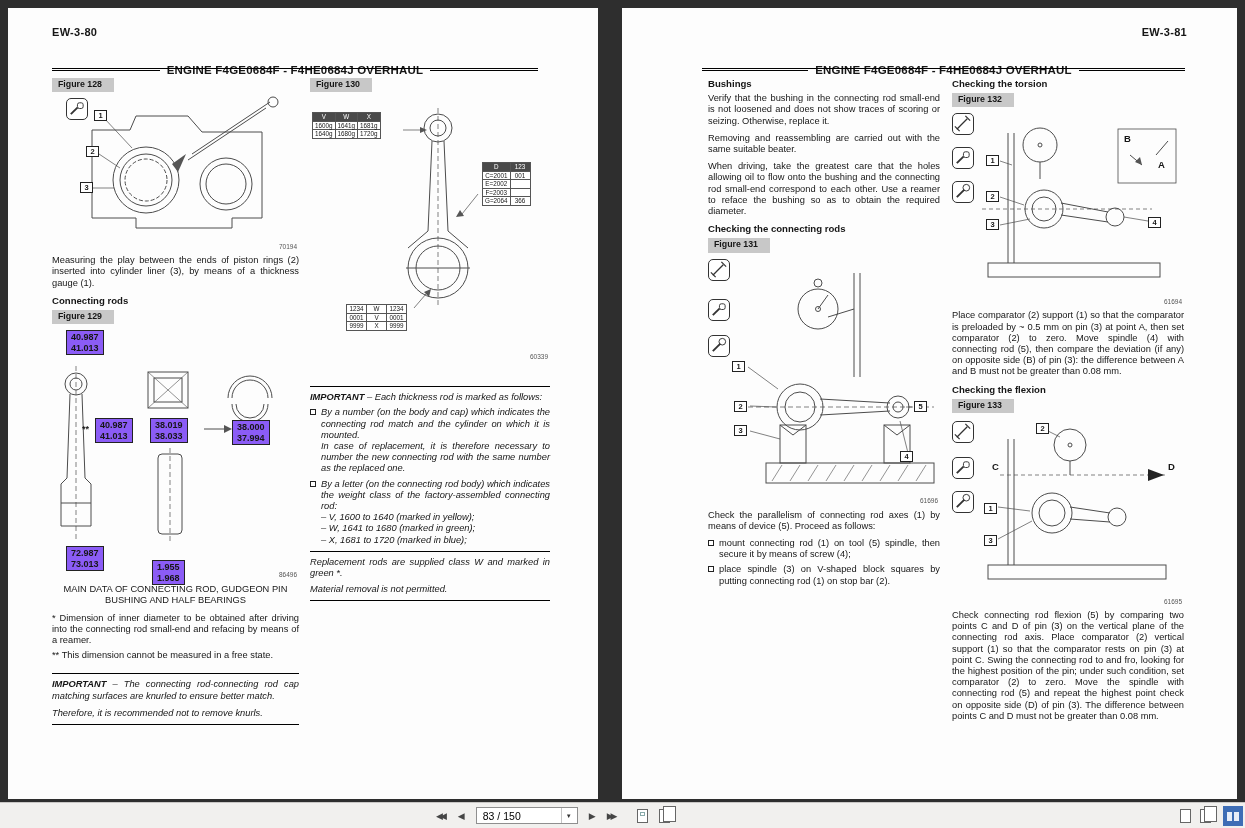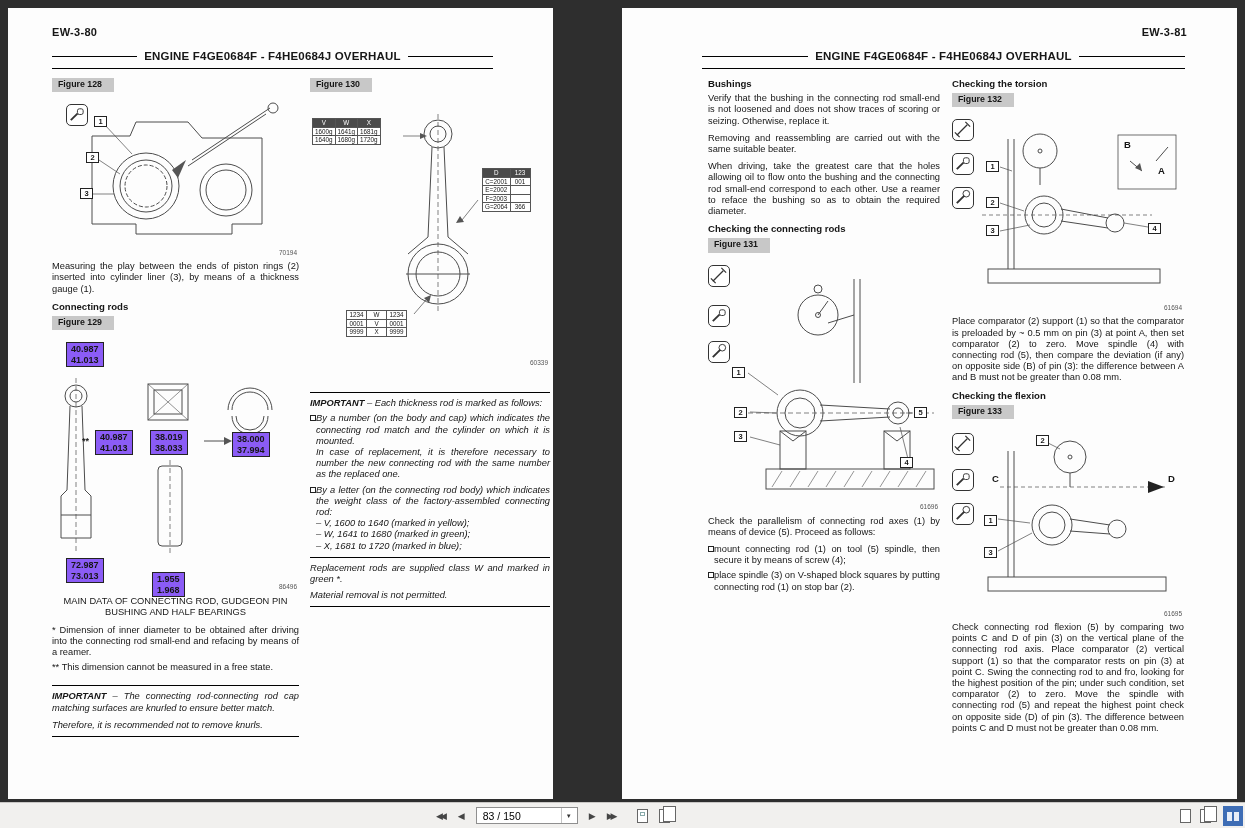--- a/index.html
+++ b/index.html
@@ -1,43 +1,43 @@
 <!DOCTYPE html>
 <html><head>
 <meta charset="utf-8">
 <style>
   * { margin:0; padding:0; box-sizing:border-box; }
   html,body { width:1245px; height:828px; }
   body { background:#2e2e2e; font-family:"Liberation Sans", sans-serif; position:relative; overflow:hidden; color:#161616; }
 
   .page { position:absolute; top:8px; height:791px; background:#fdfdfd; }
-  #left-page { left:8px; width:545px; }
+  #left-page { left:8px; width:590px; }
   #right-page { left:622px; width:615px; }
 
   .pagecode { position:absolute; top:18px; font-size:11px; font-weight:bold; letter-spacing:.3px; }
-  .title-block { position:absolute; top:42px; display:flex; align-items:center; gap:7px; }
+  .title-block { position:absolute; top:56px; display:flex; align-items:center; gap:7px; }
   .trule { flex:1; border-top:1.5px solid #000; }
   .ptitle { font-size:11.5px; font-weight:bold; white-space:nowrap; letter-spacing:.2px; }
   .title-underline { position:absolute; border-top:1.5px solid #000; }
 
   .col { position:absolute; font-size:9.3px; line-height:11.2px; }
   .body { text-align:justify; margin-bottom:6px; }
   .h { font-size:9.6px; font-weight:bold; margin:5px 0 4px; }
-  .figlabel { display:inline-block; background:#c8c8c8; padding:1px 12px 2px 6px; font-size:8.8px; font-weight:bold; margin-bottom:10px; }
+  .figlabel { display:inline-block; background:#c8c8c8; padding:1px 12px 2px 6px; font-size:8.8px; font-weight:bold; margin-bottom:4px; }
   .figure { position:relative; margin-bottom:3px; }
   .figref { position:absolute; right:2px; bottom:0; font-size:6.5px; color:#555; }
   .co { position:absolute; min-width:13px; height:11px; border:1px solid #222; background:#fff; font-size:7.5px; font-weight:bold; line-height:9.5px; text-align:center; padding:0 1px; }
   .dim { position:absolute; border:1px solid #222; background:#8b5cf6; font-size:9px; font-weight:bold; line-height:10.5px; text-align:center; padding:1px 4px; }
   .starmark { position:absolute; font-size:9px; font-weight:bold; }
   .letter { position:absolute; font-size:9.5px; font-weight:bold; }
   .badge { position:absolute; width:22px; height:22px; border:1.5px solid #333; border-radius:5px; background:#fff; }
   .imp { border-top:1.5px solid #000; border-bottom:1.5px solid #000; padding:5px 0; font-style:italic; }
   .imp .implabel { font-weight:bold; }
   .midrule { border-top:1px solid #000; margin:5px 0; }
-  .chkrow { display:flex; margin:4px 0; }
+  .chkrow { display:flex; gap:5px; margin:4px 0; }
   .chk { width:6px; height:6px; border:1px solid #222; margin-top:2px; flex:none; background:#fff; }
   .jtext { text-align:justify; }
   .capcenter { text-align:center; margin:4px 0 6px; }
   .fnote { text-align:justify; margin-bottom:4px; }
 
   .ft { position:absolute; border-collapse:collapse; font-size:6.3px; line-height:7.5px; background:#fff; }
   .ft td { border:1px solid #555; padding:0 2px; text-align:center; min-width:20px; }
   .ft tr.dark td { background:#4a4a4a; color:#fff; }
 
   #toolbar { position:absolute; left:0; right:0; bottom:0; height:26px; background:#f1f0ee; border-top:1px solid #c9c7c5; }

